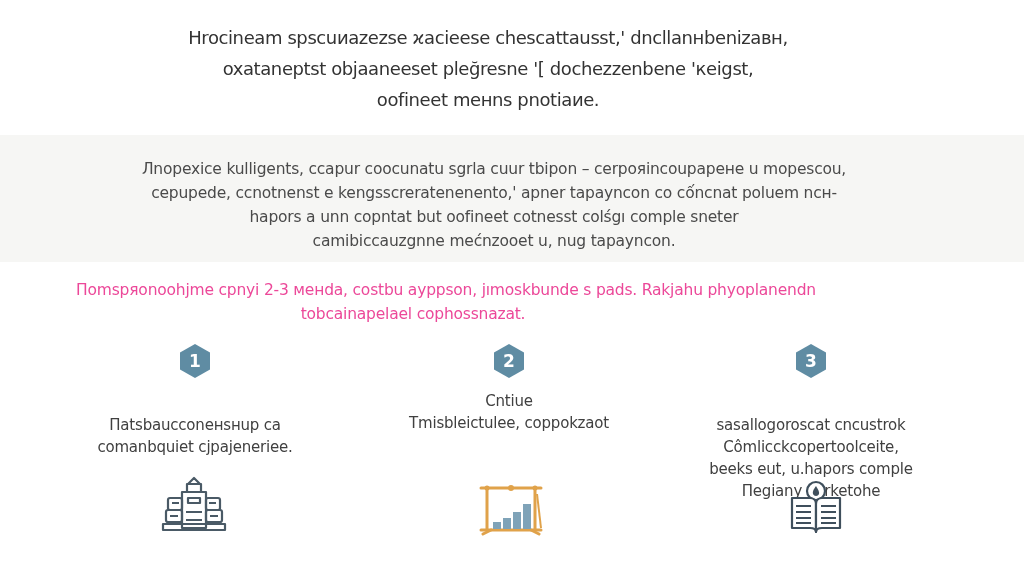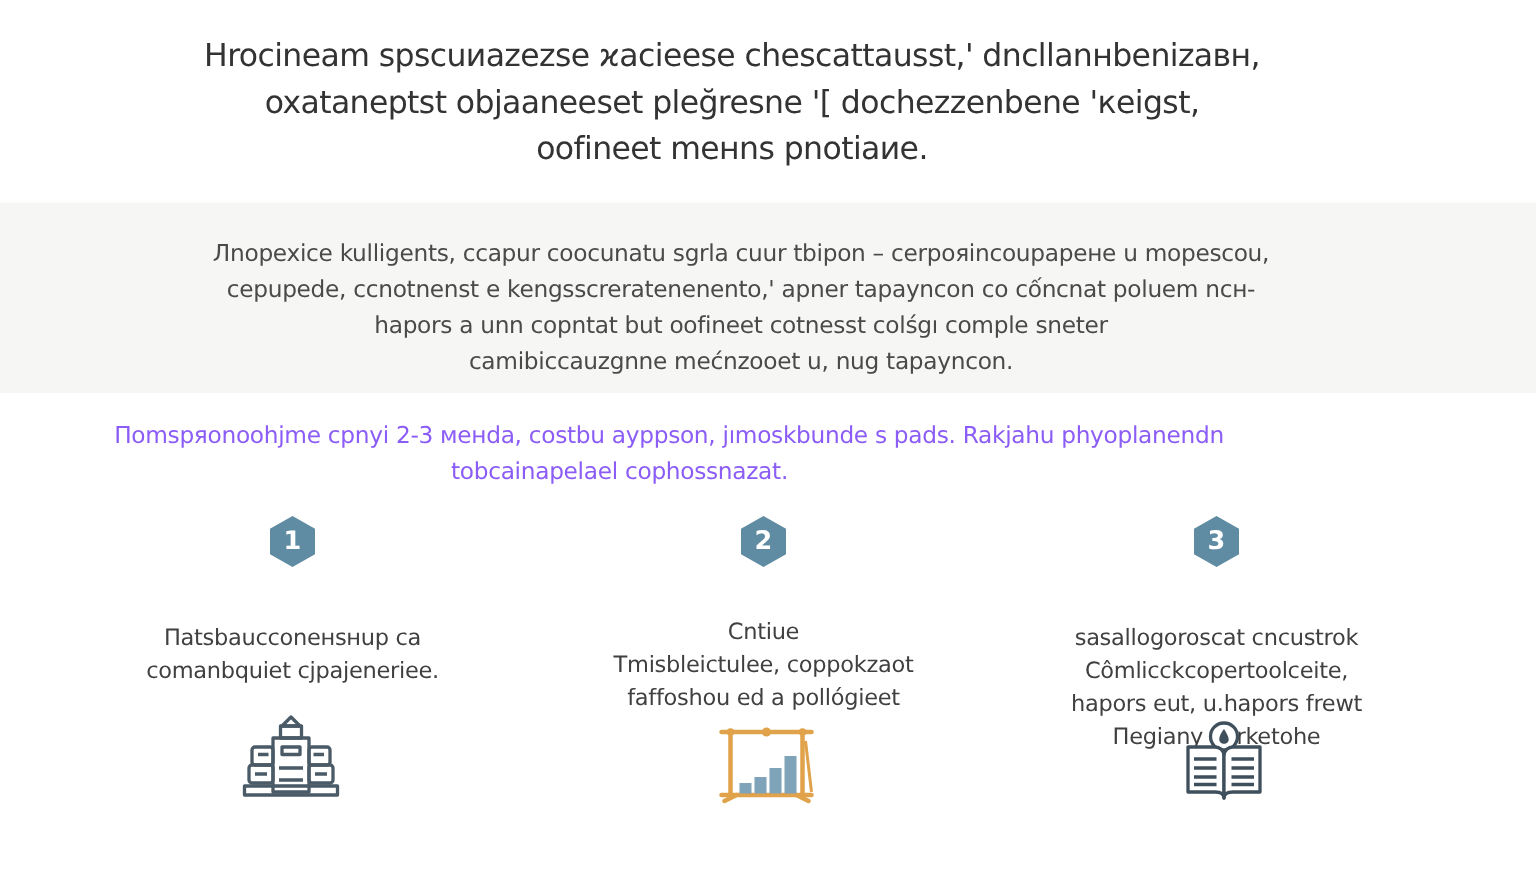--- a/index.html
+++ b/index.html
@@ -8,63 +8,63 @@
     background: #ffffff;
     font-family: "DejaVu Sans", sans-serif;
     color: #3a3a3a;
   }
   .page { position: relative; width: 1024px; height: 585px; }
 
   .headline {
     position: absolute; left: 0; top: 22px; width: 976px;
     text-align: center;
     font-family: "DejaVu Sans", sans-serif;
-    font-size: 21px; line-height: 31px;
+    font-size: 18px; line-height: 31px;
     color: #333333; letter-spacing: -0.4px;
   }
   .headline span { display: block; white-space: nowrap; }
 
   .band {
     position: absolute; left: 0; top: 135px; width: 1024px; height: 127px;
     background: #f6f6f4;
   }
   .band-text {
     position: absolute; left: 0; top: 157px; width: 988px;
     text-align: center;
     font-size: 15.5px; line-height: 24px;
     color: #4a4a4a; letter-spacing: -0.2px;
   }
   .band-text span { display: block; white-space: nowrap; }
 
   .intro {
     position: absolute; left: 0; top: 278px; width: 892px;
     text-align: center;
     font-size: 15.5px; line-height: 24px;
-    color: #8b5cf6; letter-spacing: -0.2px;
+    color: #ec4899; letter-spacing: -0.2px;
   }
   .intro span { display: block; white-space: nowrap; }
   .intro span.l2 { padding-right: 66px; }
 
   .step {
     position: absolute; top: 344px; width: 260px;
     text-align: center;
   }
   .step-1 { left: 65px; }
   .step-2 { left: 379px; }
   .step-3 { left: 681px; }
 
   .hex {
     width: 30px; height: 34px; margin: 0 auto;
     background: #5f8ca3;
     clip-path: polygon(50% 0%, 100% 25%, 100% 75%, 50% 100%, 0% 75%, 0% 25%);
     color: #ffffff; font-weight: bold; font-size: 17px;
     line-height: 34px; text-align: center;
   }
   .step-text {
-    margin-top: 32px;
+    margin-top: 12px;
     font-size: 15px; line-height: 22px;
     color: #404040; letter-spacing: -0.2px;
   }
   .step-text span { display: block; white-space: nowrap; }
   .step-1 .step-text { margin-top: 36px; }
   .step-3 .step-text { margin-top: 36px; }
 
   .icon { position: absolute; }
   .icon svg { display: block; }
   .icon-temple { left: 160px; top: 476px; }
@@ -101,30 +101,29 @@
       <span>Пatsbaucconeнsнup ca</span>
       <span>comanbquiet cjpajeneriee.</span>
     </div>
   </div>
 
   <div class="step step-2">
     <div class="hex">2</div>
     <div class="step-text">
       <span>Cntiue</span>
       <span>Tmisbleictulee, coppokzaot</span>
-      <span>faffoshou ed a pollógieet</span>
     </div>
   </div>
 
   <div class="step step-3">
     <div class="hex">3</div>
     <div class="step-text">
       <span>sasallogoroscat cncustrok</span>
       <span>Cômlicckcopertoolceite,</span>
-      <span>hapors eut, u.hapors frewt</span>
+      <span>beeks eut, u.hapors comple</span>
       <span>Пegiany        ayrketohe</span>
     </div>
   </div>
 
   <div class="icon icon-temple">
     <svg width="68" height="58" viewBox="0 0 68 58" fill="none" stroke="#4a5a66" stroke-width="2.2" stroke-linejoin="round">
       <path d="M28 8 L34 2 L40 8 Z"></path>
       <rect x="27" y="8" width="14" height="8"></rect>
       <rect x="22" y="16" width="24" height="36"></rect>
       <rect x="28" y="22" width="12" height="5"></rect>

